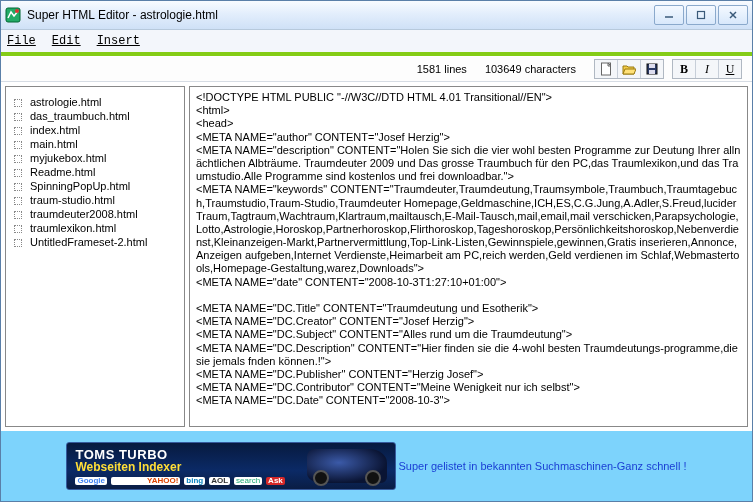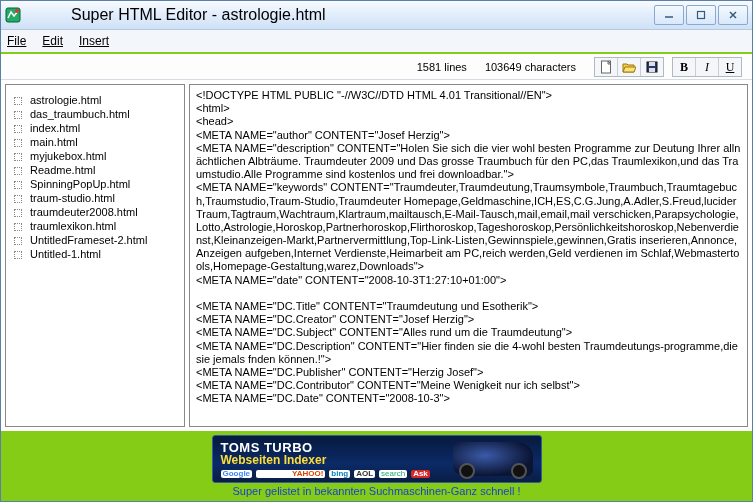--- a/index.html
+++ b/index.html
@@ -1,38 +1,38 @@
 <!DOCTYPE html>
 <html><head>
 <meta charset="utf-8">
 <style>
 html,body{margin:0;padding:0;font-family:"Segoe UI",Tahoma,sans-serif;font-size:11px;background:#d4e4f7;}
 .window{width:753px;height:502px;background:#fff;border:1px solid #5a7fa8;box-sizing:border-box;display:flex;flex-direction:column;overflow:hidden;}
 .titlebar{height:28px;background:linear-gradient(#f8fbff,#e3eefc 45%,#cfe1f7);border-bottom:1px solid #b7c9dc;display:flex;align-items:center;padding:0 4px;}
 .titlebar .app-icon{width:16px;height:16px;margin-right:6px;display:inline-flex;align-items:center;justify-content:center;}
-.titlebar .title{flex:1;color:#000;font-size:16px;margin-left:44px;}
+.titlebar .title{flex:1;color:#000;font-size:12px;}
 .winbtns{display:flex;gap:2px;}
 .winbtn{width:28px;height:18px;border:1px solid #8aa9cc;border-radius:2px;background:linear-gradient(#f4f9ff,#d8e8fb);display:flex;align-items:center;justify-content:center;font-size:10px;color:#3a5a7a;cursor:default;}
-.menubar{height:22px;background:#f3f6fb;border-bottom:2px solid #84cc16;display:flex;align-items:center;padding:0 6px;gap:16px;}
+.menubar{height:22px;background:#f3f6fb;border-bottom:4px solid #84cc16;display:flex;align-items:center;padding:0 6px;gap:16px;font-family:Liberation Mono, monospace;}
 .menubar span{text-decoration:underline;color:#000;font-size:12px;cursor:default;}
 .toolbar{height:24px;background:#fdfdfd;border-top:1px solid #fff;border-bottom:1px solid #d6dce4;display:flex;align-items:center;justify-content:flex-end;padding:0 10px;gap:8px;}
 .toolbar .stat{color:#000;font-size:11px;margin-right:10px;}
 .btngroup{display:flex;gap:0;border:1px solid #b0b8c2;background:#f4f6f9;}
 .tbtn{width:22px;height:18px;display:flex;align-items:center;justify-content:center;border-right:1px solid #c7ced8;font-size:12px;font-family:"Times New Roman",serif;cursor:default;}
 .tbtn:last-child{border-right:none;}
 .bold{font-weight:bold;}
 .ital{font-style:italic;}
 .uline{text-decoration:underline;}
 .workspace{flex:1;display:flex;min-height:0;padding:4px;gap:4px;background:#fff;}
 .filelist{width:180px;border:1px solid #888;box-sizing:border-box;padding:8px 16px 4px 4px;overflow:hidden;}
 .filelist ul{list-style:none;margin:0;padding:0;}
 .filelist li{display:flex;align-items:flex-start;gap:4px;padding:1px 0;font-size:11px;color:#000;cursor:default;font-family:Tahoma,sans-serif;}
 .filelist li:before{content:"";display:inline-block;width:6px;height:6px;border:1px dotted #888;margin-top:3px;margin-left:4px;margin-right:4px;}
 .editor{flex:1;border:1px solid #888;box-sizing:border-box;padding:4px 6px;overflow:hidden;font-family:sans-serif;font-size:11px;line-height:1.2;white-space:pre-wrap;word-break:break-all;color:#000;}
-.bottom{height:70px;background:#84cc16;display:flex;flex-direction:column;align-items:center;justify-content:center;gap:2px;}
+.bottom{height:70px;background:#7dd3fc;display:flex;flex-direction:row;align-items:center;justify-content:center;gap:2px;}
 .banner{width:330px;height:48px;background:linear-gradient(#071a3f,#0b2a66 60%,#0a1d44);border:1px solid #355a9c;border-radius:3px;display:flex;align-items:center;padding:0 8px;box-sizing:border-box;gap:8px;}
 .banner-left{display:flex;flex-direction:column;line-height:1;}
 .banner-title{color:#fff;font-weight:bold;font-family:Impact,Arial Black,sans-serif;letter-spacing:0.5px;font-size:13px;}
 .banner-sub{color:#ffde37;font-weight:bold;font-family:Impact,Arial Black,sans-serif;font-size:12px;}
 .engine-row{display:flex;gap:4px;margin-top:4px;}
 .engine{font-size:8px;padding:0 2px;border-radius:2px;}
 .g1{color:#4285f4;background:#fff;font-weight:bold;}
 .y1{color:#d40;background:#fff;font-weight:bold;padding-left:36px;}
 .b1{color:#0a84c1;background:#fff;font-weight:bold;}
 .a1{color:#333;background:#fff;font-weight:bold;}
@@ -122,21 +122,20 @@
         <li>das_traumbuch.html</li>
         <li>index.html</li>
         <li>main.html</li>
         <li>myjukebox.html</li>
         <li>Readme.html</li>
         <li>SpinningPopUp.html</li>
         <li>traum-studio.html</li>
         <li>traumdeuter2008.html</li>
         <li>traumlexikon.html</li>
         <li>UntitledFrameset-2.html</li>
-        <li>Untitled-1.html</li>
       </ul>
     </div>
     <div class="editor">&lt;!DOCTYPE HTML PUBLIC "-//W3C//DTD HTML 4.01 Transitional//EN"&gt;
 &lt;html&gt;
 &lt;head&gt;
 &lt;META NAME="author" CONTENT="Josef Herzig"&gt;
 &lt;META NAME="description" CONTENT="Holen Sie sich die vier wohl besten Programme zur Deutung Ihrer allnächtlichen Albträume. Traumdeuter 2009 und Das grosse Traumbuch für den PC,das Traumlexikon,und das Traumstudio.Alle Programme sind kostenlos und frei downloadbar."&gt;
 &lt;META NAME="keywords" CONTENT="Traumdeuter,Traumdeutung,Traumsymbole,Traumbuch,Traumtagebuch,Traumstudio,Traum-Studio,Traumdeuter Homepage,Geldmaschine,ICH,ES,C.G.Jung,A.Adler,S.Freud,lucider Traum,Tagtraum,Wachtraum,Klartraum,mailtausch,E-Mail-Tausch,mail,email,mail verschicken,Parapsychologie,Lotto,Astrologie,Horoskop,Partnerhoroskop,Flirthoroskop,Tageshoroskop,Persönlichkeitshoroskop,Nebenverdienst,Kleinanzeigen-Markt,Partnervermittlung,Top-Link-Listen,Gewinnspiele,gewinnen,Gratis inserieren,Annonce,Anzeigen aufgeben,Internet Verdienste,Heimarbeit am PC,reich werden,Geld verdienen im Schlaf,Webmastertools,Homepage-Gestaltung,warez,Downloads"&gt;
 &lt;META NAME="date" CONTENT="2008-10-3T1:27:10+01:00"&gt;
 

